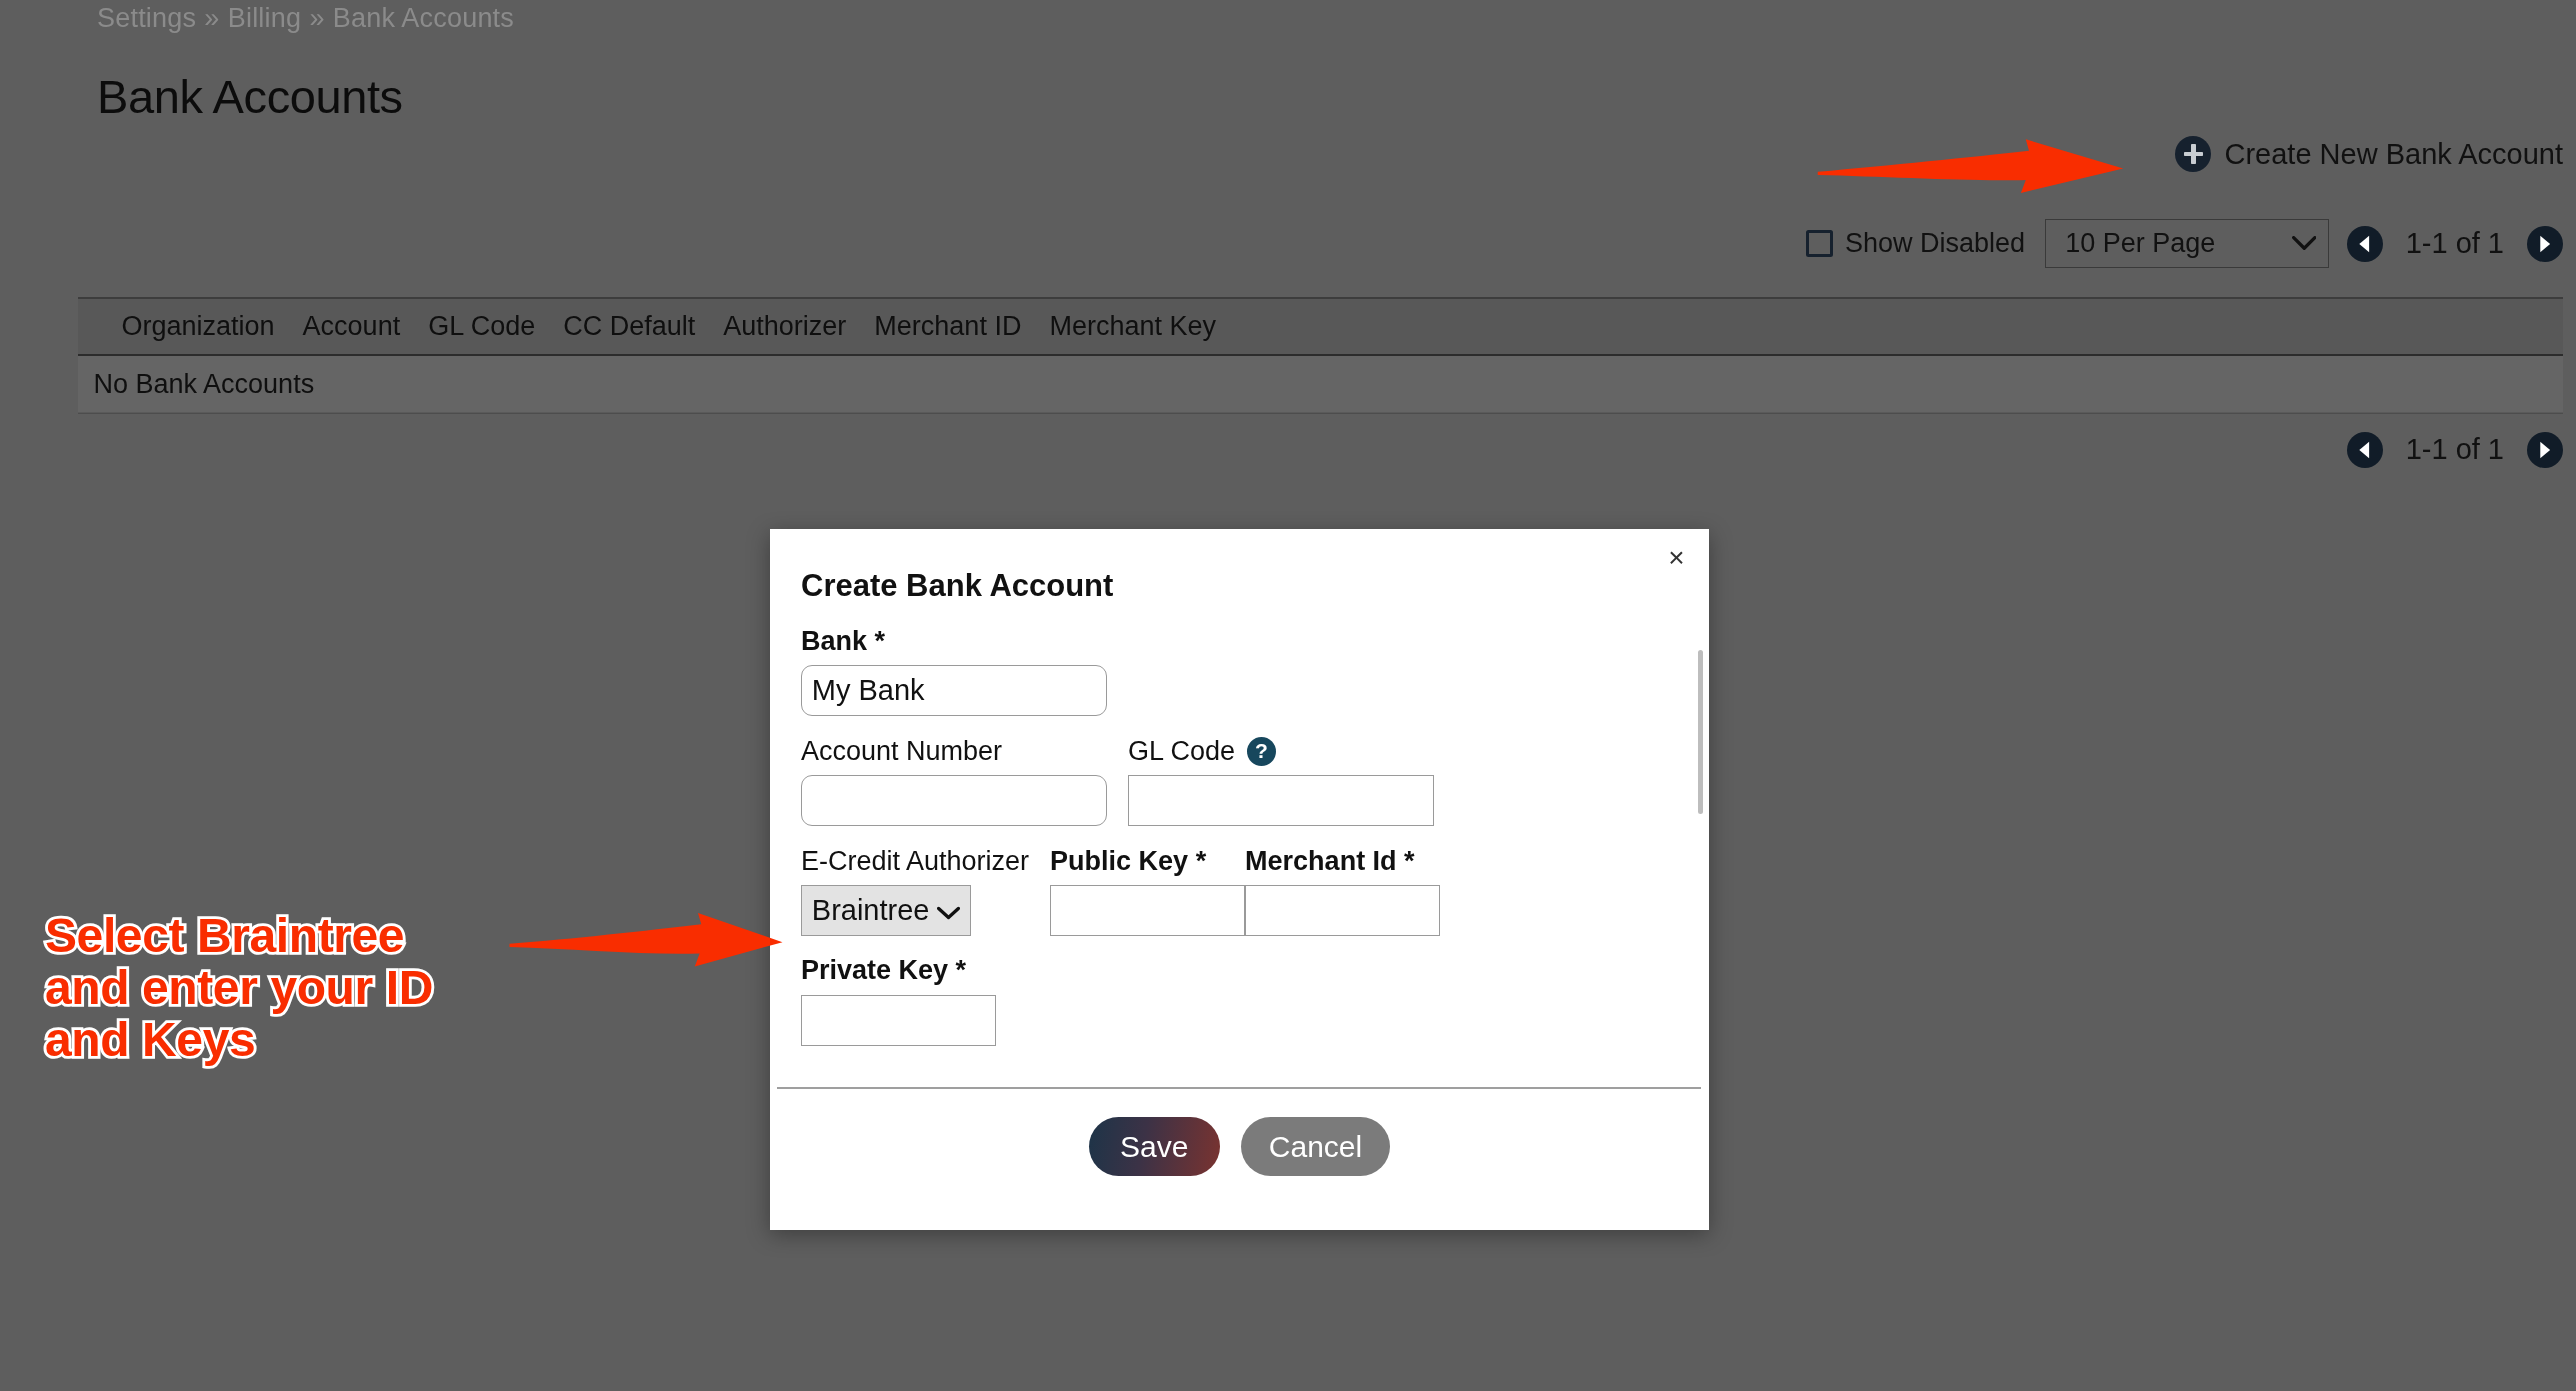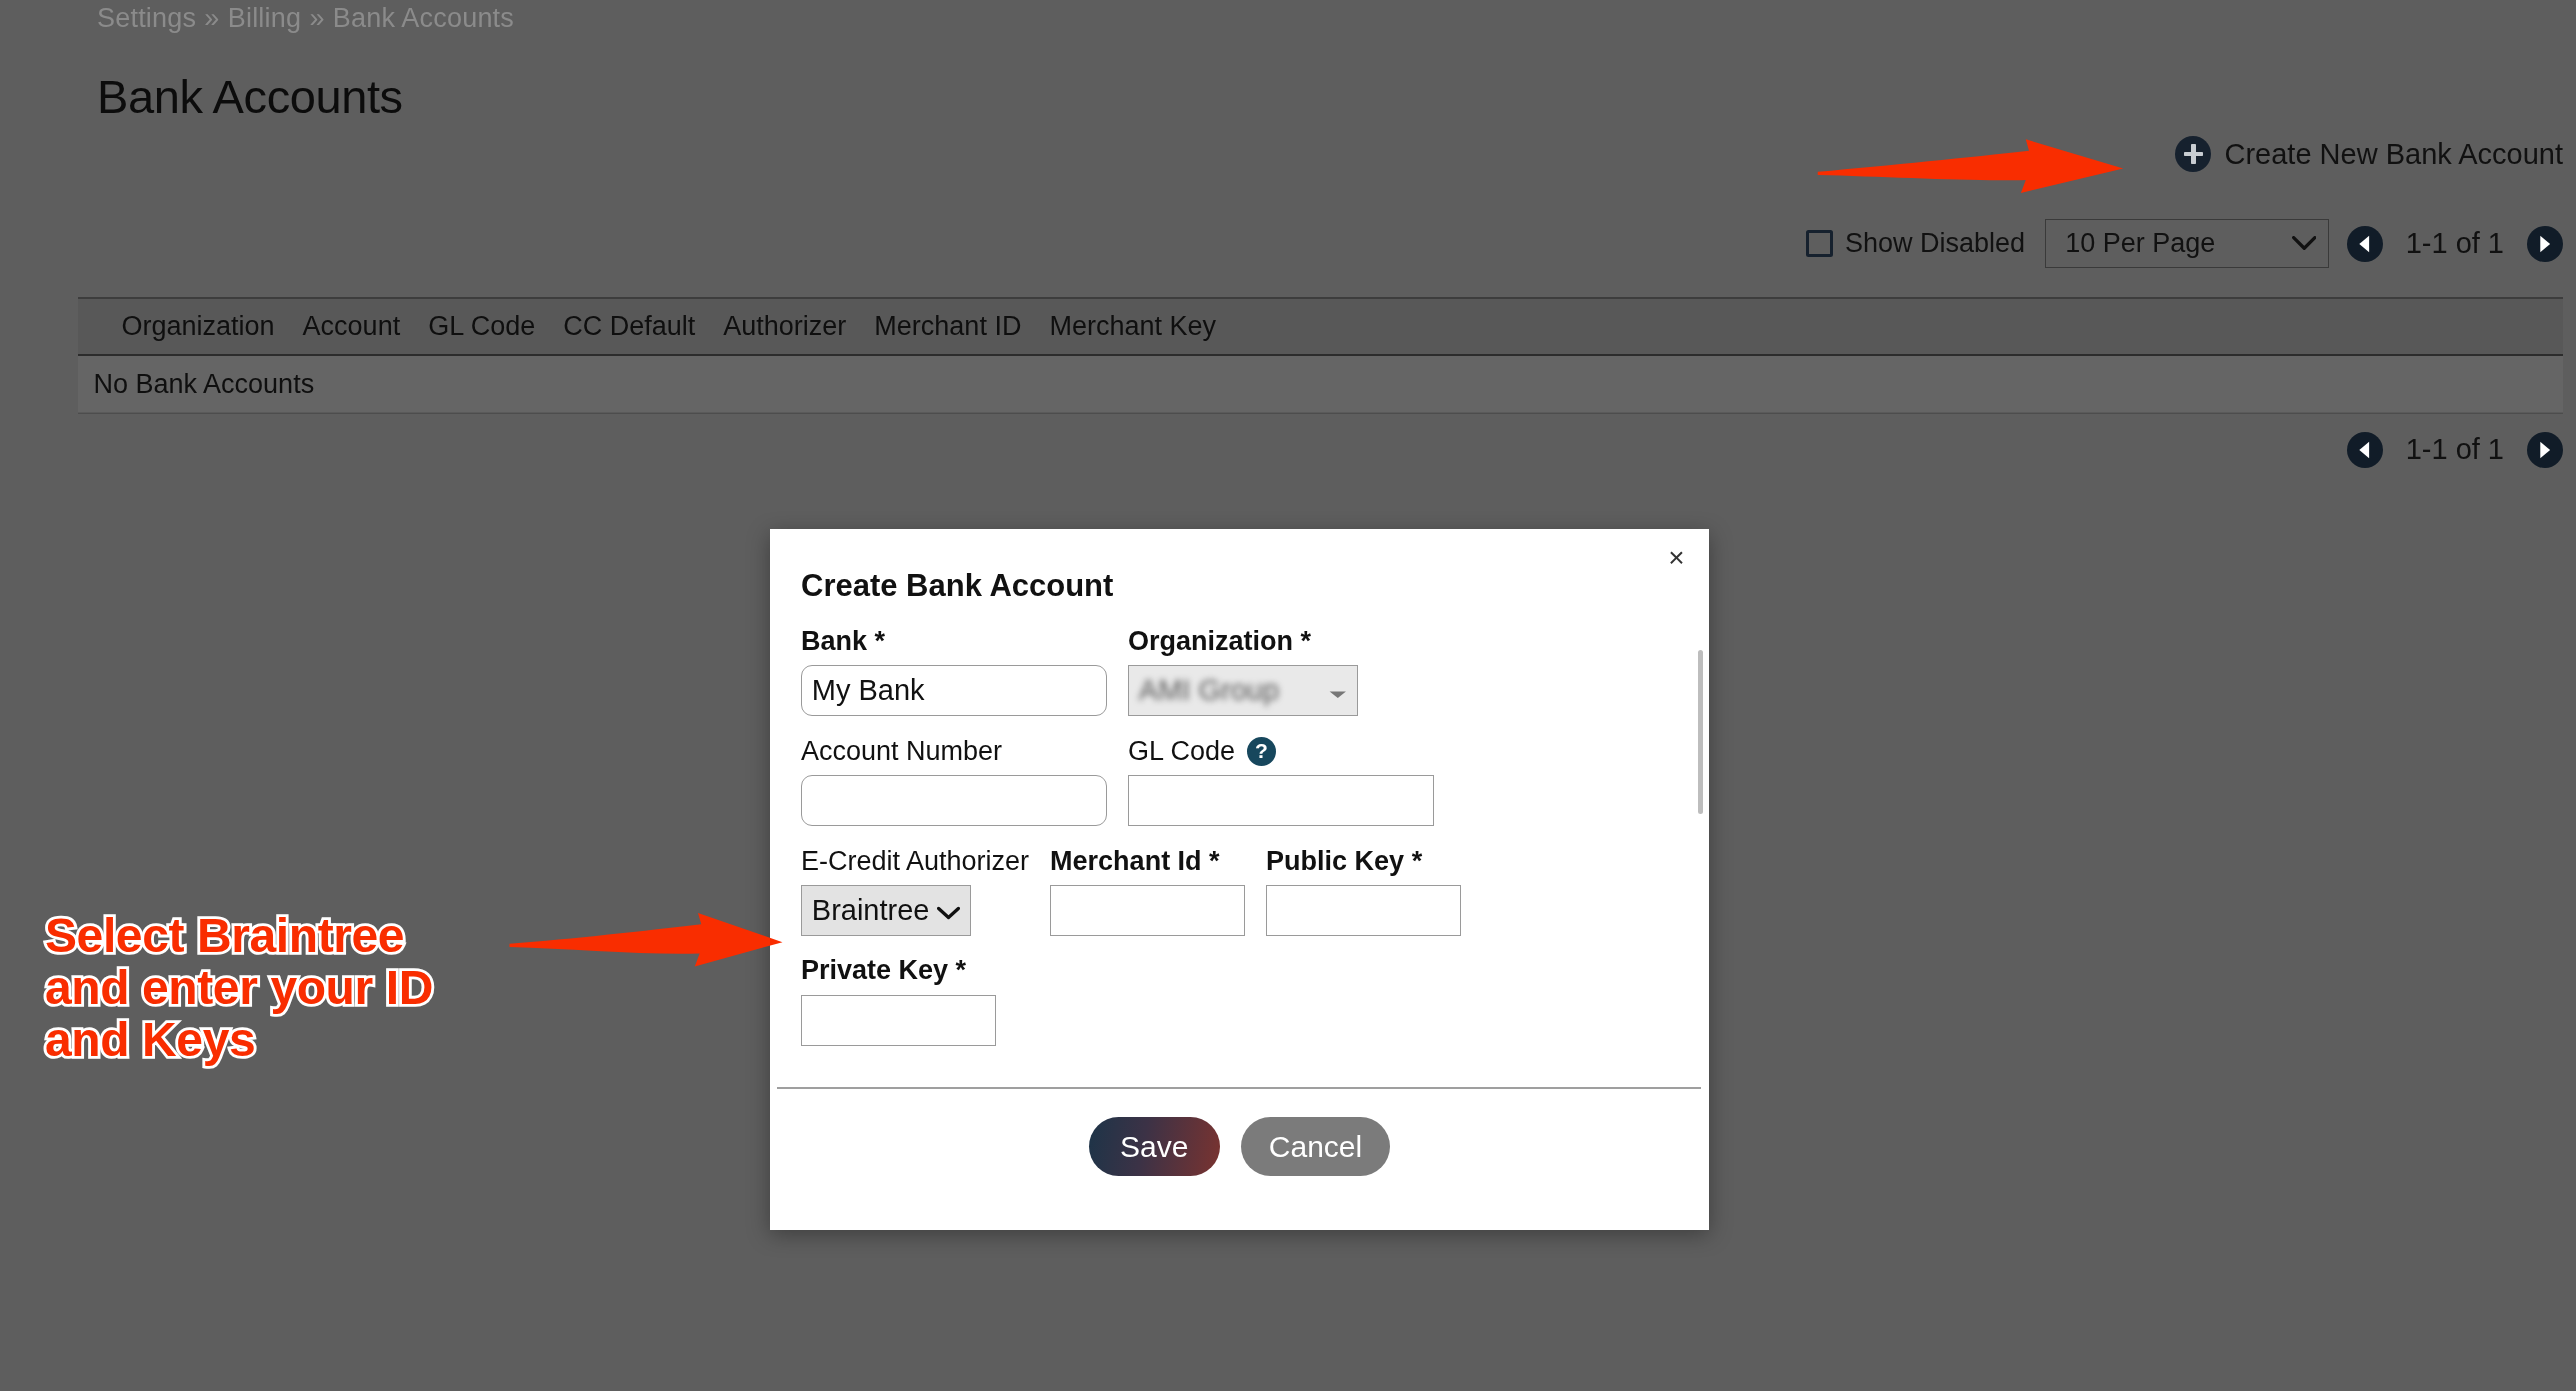--- a/index.html
+++ b/index.html
@@ -251,31 +251,20 @@
     <div class="modal-title">Create Bank Account</div>
     <div class="modal-scrollbar"></div>
 
     <div class="form">
 
       <div class="frow">
         <div class="fgrp" style="margin-right:21px;">
           <span class="flabel bold">Bank *</span>
           <input class="finput w1" type="text" value="My Bank" style="">
         </div>
-        <div class="fgrp">
-          <span class="flabel bold">Organization *</span>
-          <div class="fselect blurred" style="width:230px;">
-            <span class="selval">AMI Group</span>
-            <span>
-              <svg width="19.6" height="11.5" viewBox="0 0 24 14">
-                  <path d="M2 3 L12 11 L22 3 Z" fill="#777"></path>
-                </svg>
-            </span>
-          </div>
-        </div>
       </div>
 
       <div class="frow">
         <div class="fgrp" style="margin-right:21px;">
           <span class="flabel">Account Number</span>
           <input class="finput w1" type="text" value="" style="">
         </div>
         <div class="fgrp">
           <span class="flabel">
             <span>GL Code</span>
@@ -290,26 +279,26 @@
           <span class="flabel">E-Credit Authorizer</span>
           <div class="fselect" style="width:170px;">
             <span>Braintree</span>
             <span>
               <svg width="23" height="14" viewBox="0 0 28 17">
                   <path d="M2 3 L14 14 L26 3" stroke="#111" stroke-width="4" fill="none" stroke-linecap="round" stroke-linejoin="round"></path>
                 </svg>
             </span>
           </div>
         </div>
+        <div class="fgrp">
+          <span class="flabel bold">Public Key *</span>
+          <input class="finput" style="width: 195px;" type="text" value="">
+        </div>
         <div class="fgrp" style="margin-right:21px;">
           <span class="flabel bold">Merchant Id *</span>
-          <input class="finput" style="width: 195px;" type="text" value="">
-        </div>
-        <div class="fgrp">
-          <span class="flabel bold">Public Key *</span>
           <input class="finput" style="width: 195px;" type="text" value="">
         </div>
       </div>
 
       <div class="frow">
         <div class="fgrp">
           <span class="flabel bold">Private Key *</span>
           <input class="finput" style="width: 195px;" type="text" value="">
         </div>
       </div>

